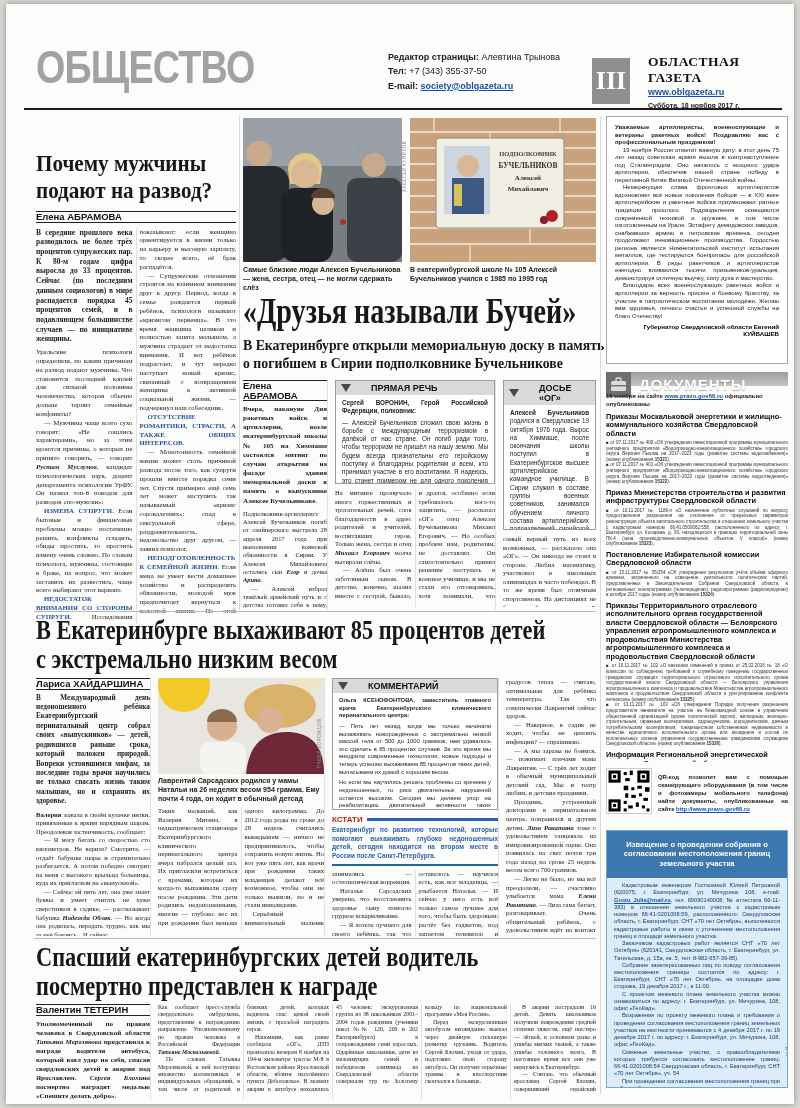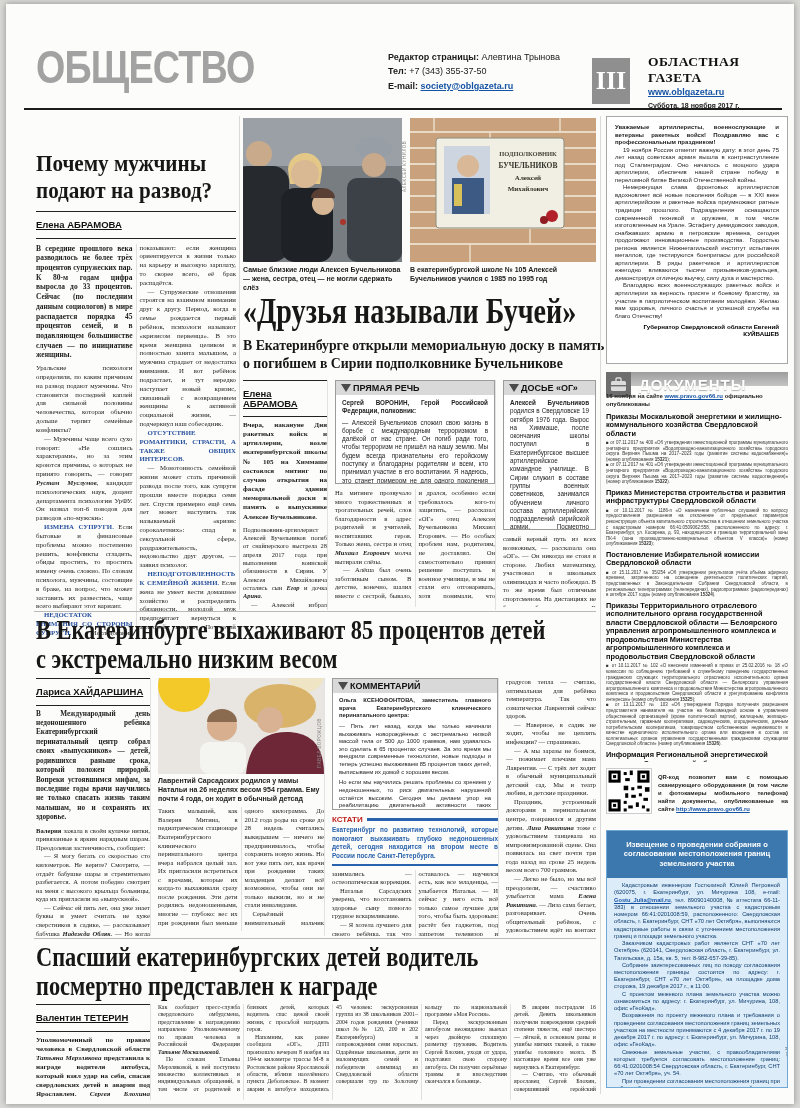--- a/index.html
+++ b/index.html
@@ -20,28 +20,28 @@
   .pagenum{left:586px;top:54px;width:38px;height:46px;background:#8f8f8f;color:#fff;font:700 26px/46px "Liberation Serif",serif;text-align:center;}
   .brand{left:642px;top:50px;width:140px;}
   .brand .bt1{font:700 13.5px/1.2 "Liberation Serif",serif;letter-spacing:.5px;color:#111;}
   .brand .bt2{font:700 9px/1.5 "Liberation Sans",sans-serif;color:#1553a5;text-decoration:underline;}
   .brand .bt3{font:700 7px/1.6 "Liberation Sans",sans-serif;color:#222;}
   .mast-rule{left:18px;top:104px;width:758px;height:2px;background:#1c1c1c;}
   .hrule{background:#b9b9b9;height:1px;}
   .vrule{background:#d9d9d9;width:1px;}
   
   .hl{white-space:nowrap;transform-origin:0 0;font-family:"Liberation Serif",serif;font-weight:700;color:#171717;}
-  .byline{border-top:1.2px solid #222;border-bottom:1.2px solid #222;font:700 9.5px/1 "Liberation Sans",sans-serif;padding:8px 0;color:#111;text-decoration:underline;}
+  .byline{border-top:1.2px solid #222;border-bottom:1.2px solid #222;font:700 9.5px/1 "Liberation Sans",sans-serif;padding:0 0;color:#111;}
   .bt{text-align:justify;color:#1d1d1d;}
   .bt p{margin:0;text-indent:8px;}
   .bt p.f{text-indent:0;}
   .bt p.lead{text-indent:0;font-weight:700;font-size:110%;margin-bottom:4px;}
   
   .fbox{border:1px solid #9c9c9c;background:#fff;overflow:hidden;box-sizing:border-box;}
-  .fbox-hd{background:#d9d9d9;display:flex;align-items:center;gap:2px;padding:2px 5px;font:700 9px "Liberation Sans",sans-serif;color:#111;}
+  .fbox-hd{background:#d9d9d9;display:flex;align-items:center;gap:20px;padding:2px 5px;font:700 9px "Liberation Sans",sans-serif;color:#111;}
   .tri{width:0;height:0;border-left:5px solid transparent;border-right:5px solid transparent;border-top:8px solid #4a4a4a;}
   .fbox-body{padding:4px 6px;font:6.3px/1.32 "Liberation Sans",sans-serif;text-align:justify;color:#222;}
   .fbox-body p{margin:0 0 3px 0;}
   .kstati{border-bottom:2px solid #2a63ad;padding-bottom:3px;margin-top:5px;overflow:hidden;}
   .kstati .khd{display:flex;align-items:center;gap:4px;}
   .kstati .klbl{font:700 8px "Liberation Sans",sans-serif;color:#bf1f1a;}
   .kstati .kline{flex:1;height:3px;background:#2a63ad;}
   .kstati .ktx{font:700 6.4px/1.35 "Liberation Sans",sans-serif;color:#2a63ad;text-align:justify;margin-top:2px;}
   
   .cap{font:700 7px/1.3 "Liberation Sans",sans-serif;color:#222;text-align:left;}

